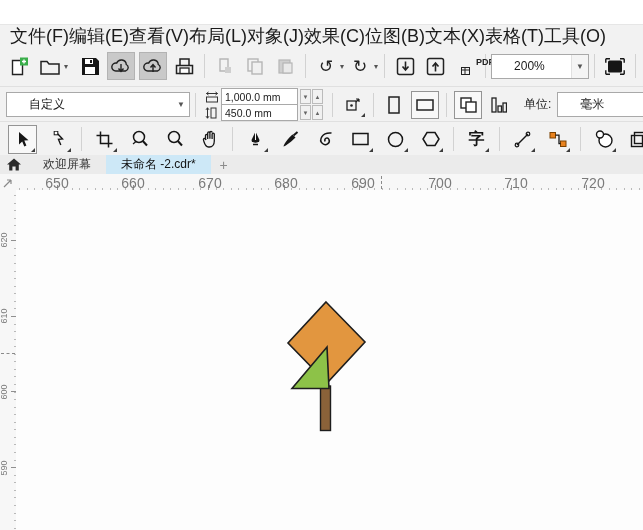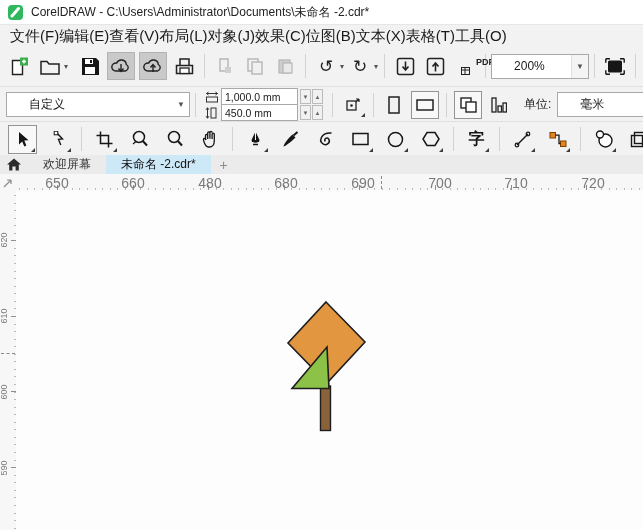--- a/index.html
+++ b/index.html
@@ -3,21 +3,21 @@
 <meta charset="utf-8">
 <style>
   html,body{margin:0;padding:0;background:#fff;}
   .win{position:relative;width:643px;height:530px;overflow:hidden;background:#fff;
        font-family:"Liberation Sans","DejaVu Sans",sans-serif;color:#1a1a1a;
        -webkit-font-smoothing:antialiased;}
   .abs{position:absolute;}
   
   .titlebar{top:0;left:0;right:0;height:24px;background:#fff;display:flex;align-items:center;gap:8px;padding-left:8px;font-size:12px;color:#222;}
   
-  .menubar{top:24px;left:0;right:0;height:22px;background:#f2f2f2;border-top:1px solid #e6e6e6;display:flex;align-items:center;padding-left:10px;font-size:15px;}
+  .menubar{top:24px;left:0;right:0;height:22px;background:#f2f2f2;border-top:1px solid #e6e6e6;display:flex;align-items:center;padding-left:10px;font-size:18px;}
   .menubar span{cursor:default;}
   
   .bar{left:0;right:0;background:#f2f2f2;display:flex;align-items:center;}
   .toolbar{top:46px;height:40px;padding-left:5px;}
   .propbar{top:86px;height:35px;border-top:1px solid #e0e0e0;padding-left:6px;}
   .toolboxbar{top:121px;height:34px;border-top:1px solid #e0e0e0;padding-left:4px;}
   .tb{width:26px;height:26px;display:flex;align-items:center;justify-content:center;margin:0 2px;position:relative;flex:none;}
   .tool{width:27px;height:27px;display:flex;align-items:center;justify-content:center;margin:0 4px;position:relative;flex:none;}
   .sep{width:1px;height:24px;background:#d2d2d2;margin:0 5px;flex:none;}
   .toggled{background:#c9c9c9;border:1px solid #b3b3b3;}
@@ -60,29 +60,20 @@
   .vcursor{position:absolute;top:163px;left:1px;right:1px;height:0;border-top:1px dashed #8a8a8a;}
   
   .canvas{top:190px;left:16px;right:0;bottom:0;background:#fdfdfd;}
   svg{display:block;}
 </style>
 </head>
 <body>
 
 <div class="win">
 
-  <div class="abs titlebar">
-    <span>
-      <svg width="15" height="15" viewBox="0 0 15 15">
-          <rect x="0" y="0" width="15" height="15" rx="4" fill="#2EB75C"></rect>
-          <line x1="10.5" y1="3.5" x2="4" y2="11" stroke="#fff" stroke-width="3" stroke-linecap="round"></line>
-        </svg>
-    </span>
-    <span>CorelDRAW - C:\Users\Administrator\Documents\未命名 -2.cdr*</span>
-  </div>
 
   <div class="abs menubar">
     <span>文件(F)</span>
     <span>编辑(E)</span>
     <span>查看(V)</span>
     <span>布局(L)</span>
     <span>对象(J)</span>
     <span>效果(C)</span>
     <span>位图(B)</span>
     <span>文本(X)</span>
@@ -401,21 +392,21 @@
 
   <div class="abs corner">
     <svg width="11" height="11" viewBox="0 0 11 11">
         <path d="M1 10 L8 3 M8 3 h-4 M8 3 v4" fill="none" stroke="#8a8a8a" stroke-width="1.2"></path>
       </svg>
   </div>
 
   <div class="abs hruler">
     <span class="hlab" style="left:41px">650</span>
     <span class="hlab" style="left:117px">660</span>
-    <span class="hlab" style="left:194px">480</span>
+    <span class="hlab" style="left:194px">670</span>
     <span class="hlab" style="left:270px">680</span>
     <span class="hlab" style="left:347px">690</span>
     <span class="hlab" style="left:424px">700</span>
     <span class="hlab" style="left:500px">710</span>
     <span class="hlab" style="left:577px">720</span>
     <div class="hcursor"></div>
   </div>
 
   <div class="abs vruler">
     <span class="vlab" style="top:45px">620</span>

